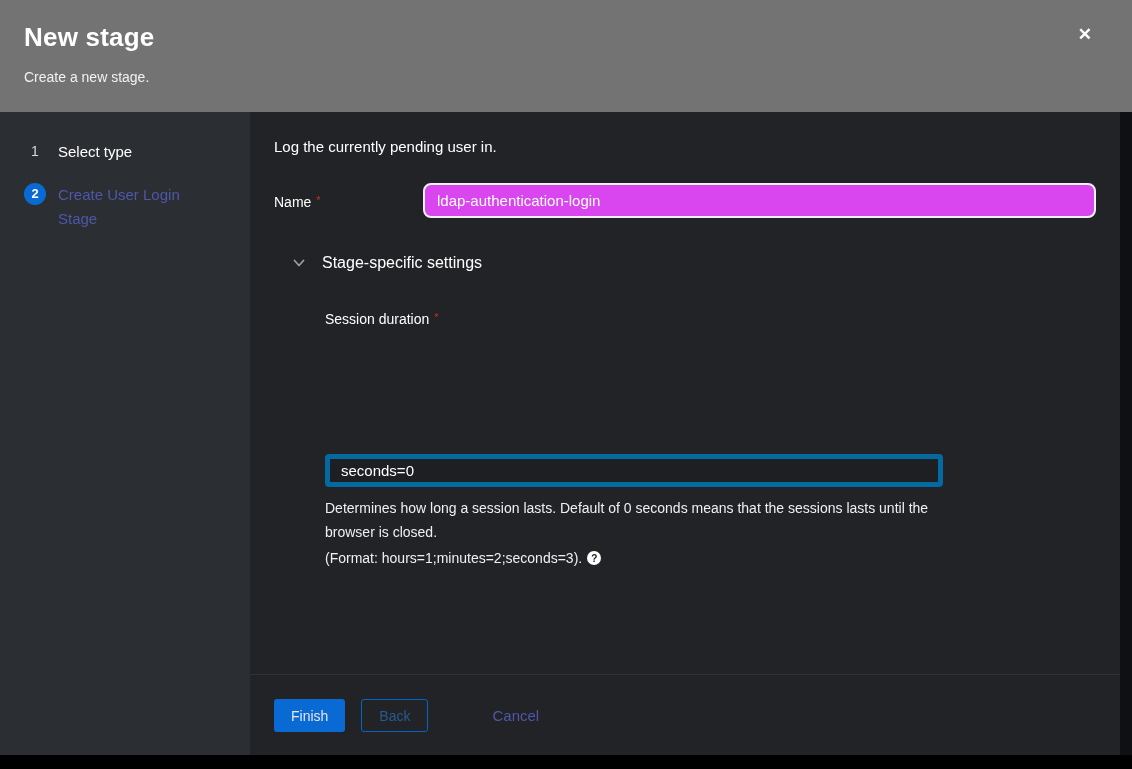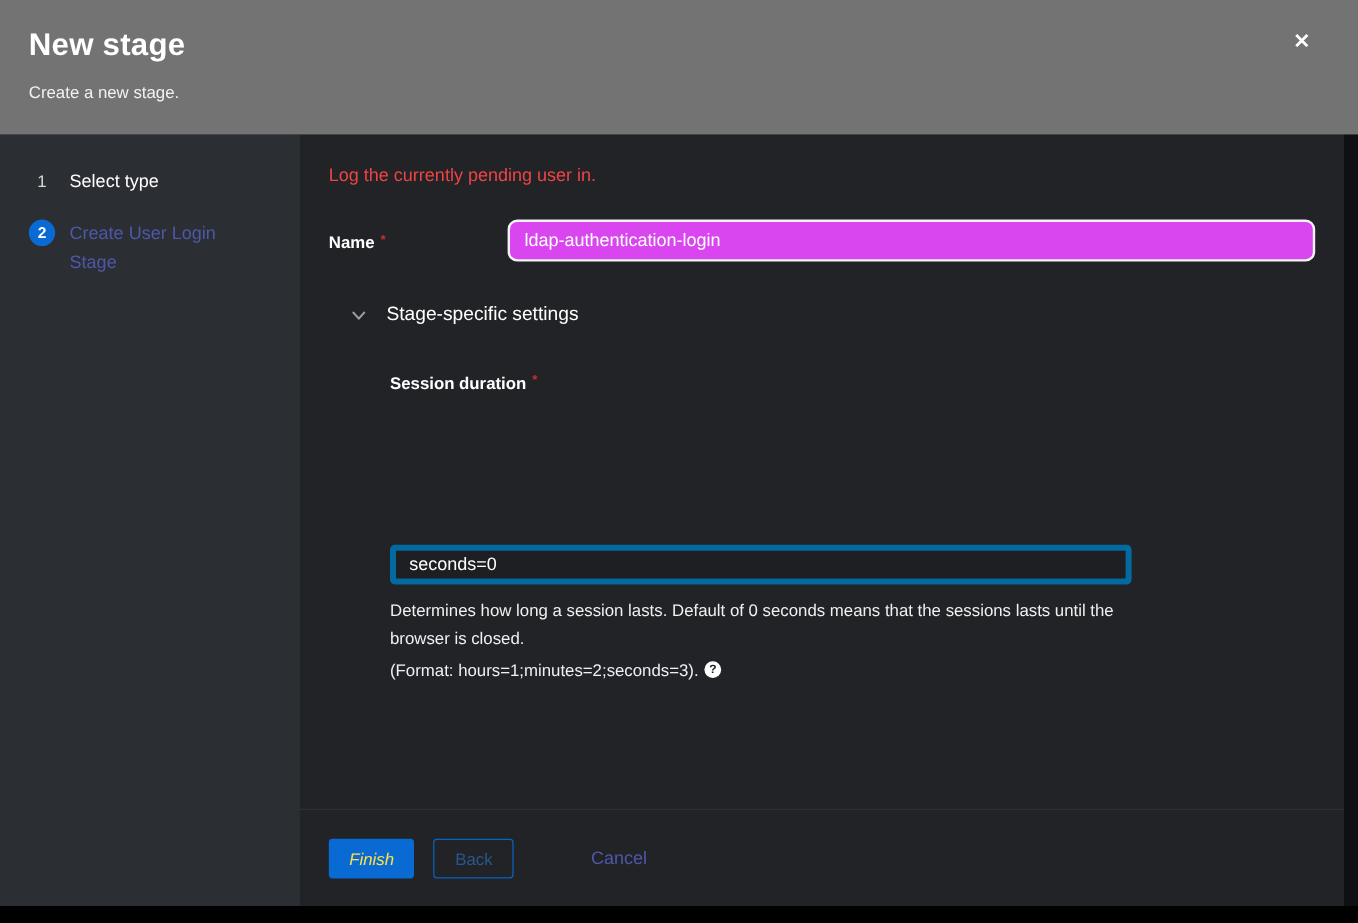--- a/index.html
+++ b/index.html
@@ -56,24 +56,24 @@
   .step-label {
     margin-left: 12px; font-size: 15px; line-height: 24px;
     color: #fff; max-width: 160px;
   }
   .step.active .step-label { color: #4e58a8; }
   
   .main-col { flex: 1; display: flex; flex-direction: column; min-width: 0; }
   .content {
     flex: 1; padding: 26px 24px 0 24px; overflow: hidden;
   }
-  .intro { font-size: 15px; color: #ef4444; }
+  .intro { font-size: 15px; color: #ffffff; }
   .form-row { display: flex; align-items: center; margin-top: 28px; }
   .label-col {
-    flex: 0 0 149px; font-size: 14px; font-weight: 700; color: #fff;
+    flex: 0 0 149px; font-size: 14px; font-weight: 400; color: #fff;
     padding-top: 2px;
   }
   .req { color: #c9302a; font-size: 11px; margin-left: 5px; vertical-align: top; }
   .input-col { flex: 1; }
   .text-input {
     width: 100%; color: #fff; font-size: 15px;
     font-family: "Liberation Sans", sans-serif;
     outline: none;
   }
   .input-name {
@@ -110,21 +110,21 @@
   .modal-footer {
     flex: 0 0 81px; border-top: 1px solid #2e3136;
     padding: 24px 24px 0 24px;
     display: flex; align-items: flex-start;
   }
   .btn {
     height: 33px; padding: 0 17px; font-size: 14px;
     border-radius: 3px; cursor: pointer;
     font-family: "Liberation Sans", sans-serif;
   }
-  .btn-primary { background: #0a6ad4; color: #fde047; border: none; font-style: italic; }
+  .btn-primary { background: #0a6ad4; color: #e5e5e5; border: none; }
   .btn-secondary {
     background: transparent; color: #29588f;
     border: 1px solid #0a63c4; margin-left: 16px;
   }
   .btn-link {
     background: none; border: none; color: #4e58a8;
     margin-left: 64px; height: 33px; font-size: 15px; cursor: pointer;
     font-family: "Liberation Sans", sans-serif;
   }
   

